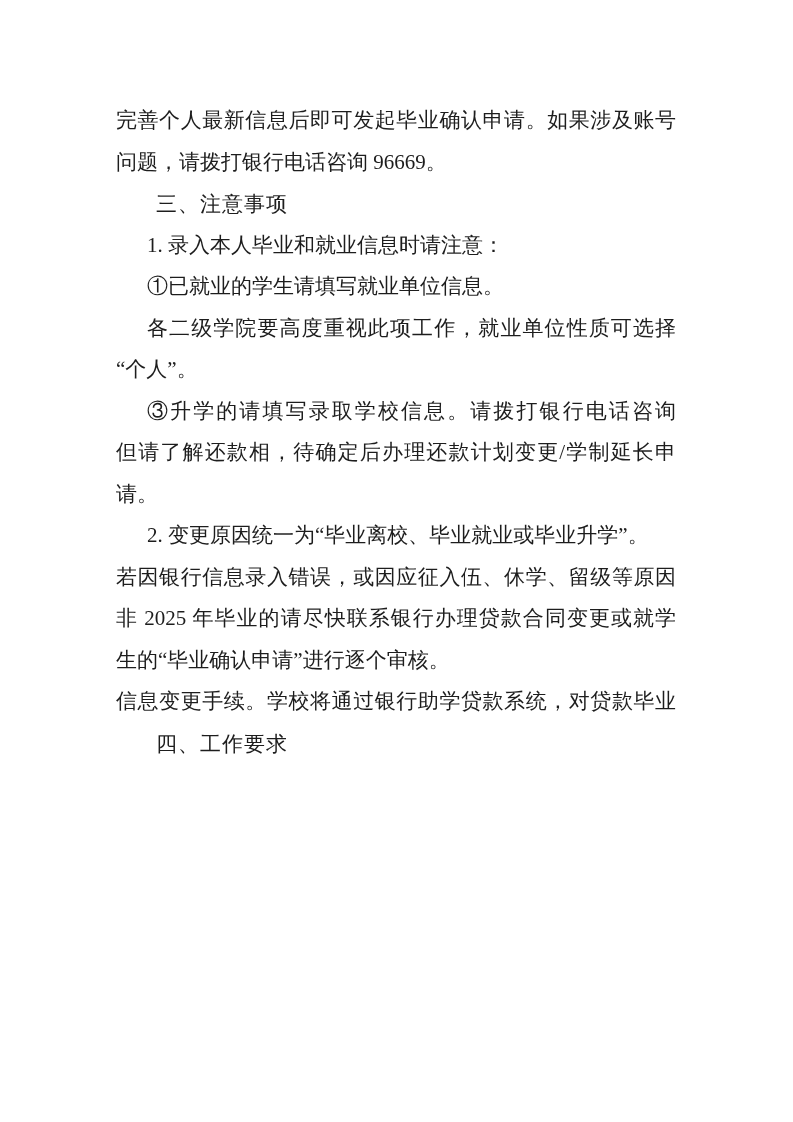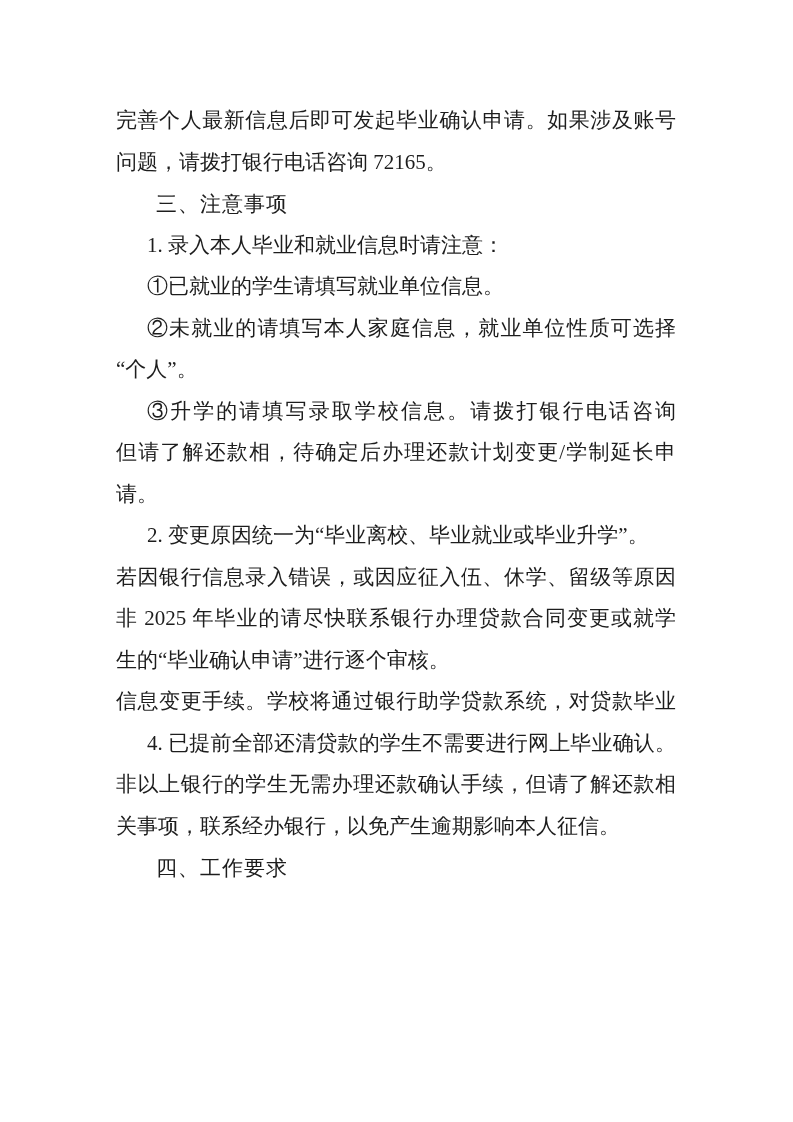--- a/index.html
+++ b/index.html
@@ -50,50 +50,45 @@
     padding-left: 40px;
   }
 </style>
 </head>
 <body>
 
 <div class="page" style="background: rgb(255, 255, 255);">
   <div class="textblock">
       <p class="para body">
         <span class="line full">完善个人最新信息后即可发起毕业确认申请。如果涉及账号</span>
-        <span class="line">问题，请拨打银行电话咨询 72165。</span>
+        <span class="line">问题，请拨打银行电话咨询 96669。</span>
       </p>
       <p class="para heading">
         <span class="line indent">三、注意事项</span>
       </p>
       <p class="para body">
         <span class="line indent">1. 录入本人毕业和就业信息时请注意：</span>
       </p>
       <p class="para body">
         <span class="line indent">①已就业的学生请填写就业单位信息。</span>
       </p>
       <p class="para body">
-        <span class="line full indent">②未就业的请填写本人家庭信息，就业单位性质可选择</span>
+        <span class="line full indent">各二级学院要高度重视此项工作，就业单位性质可选择</span>
         <span class="line">“个人”。</span>
       </p>
       <p class="para body">
         <span class="line full indent">③升学的请填写录取学校信息。请拨打银行电话咨询</span>
         <span class="line">但请了解还款相，待确定后办理还款计划变更/学制延长申请。</span>
       </p>
       <p class="para body">
         <span class="line indent">2. 变更原因统一为“毕业离校、毕业就业或毕业升学”。</span>
       </p>
       <p class="para body">
         <span class="line full">若因银行信息录入错误，或因应征入伍、休学、留级等原因</span>
         <span class="line full">非 2025 年毕业的请尽快联系银行办理贷款合同变更或就学</span>
         <span class="line">生的“毕业确认申请”进行逐个审核。</span>
         <span class="line full">信息变更手续。学校将通过银行助学贷款系统，对贷款毕业</span>
       </p>
-      <p class="para body">
-        <span class="line full indent">4. 已提前全部还清贷款的学生不需要进行网上毕业确认。</span>
-        <span class="line full">非以上银行的学生无需办理还款确认手续，但请了解还款相</span>
-        <span class="line">关事项，联系经办银行，以免产生逾期影响本人征信。</span>
-      </p>
       <p class="para heading">
         <span class="line indent">四、工作要求</span>
       </p>
     </div>
 </div>
 
 </body></html>

